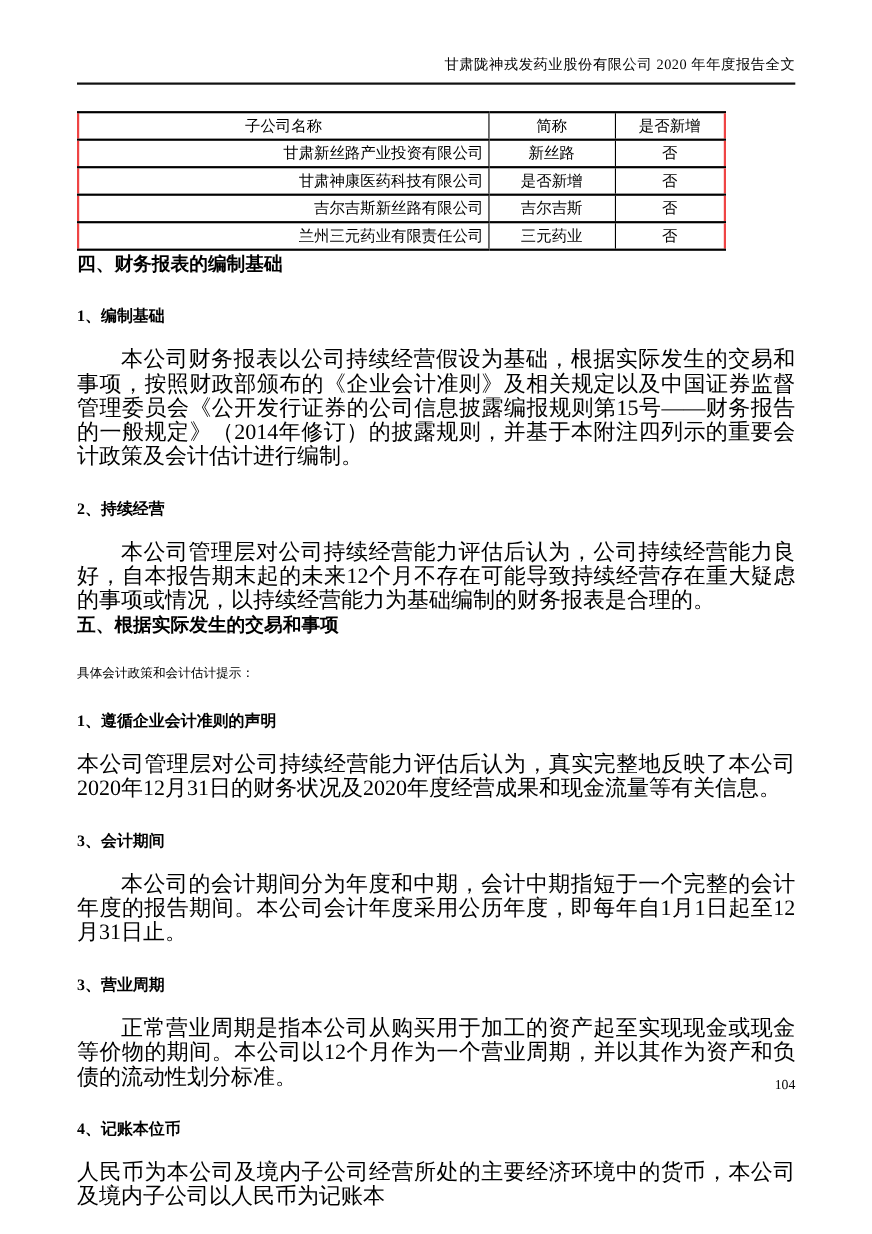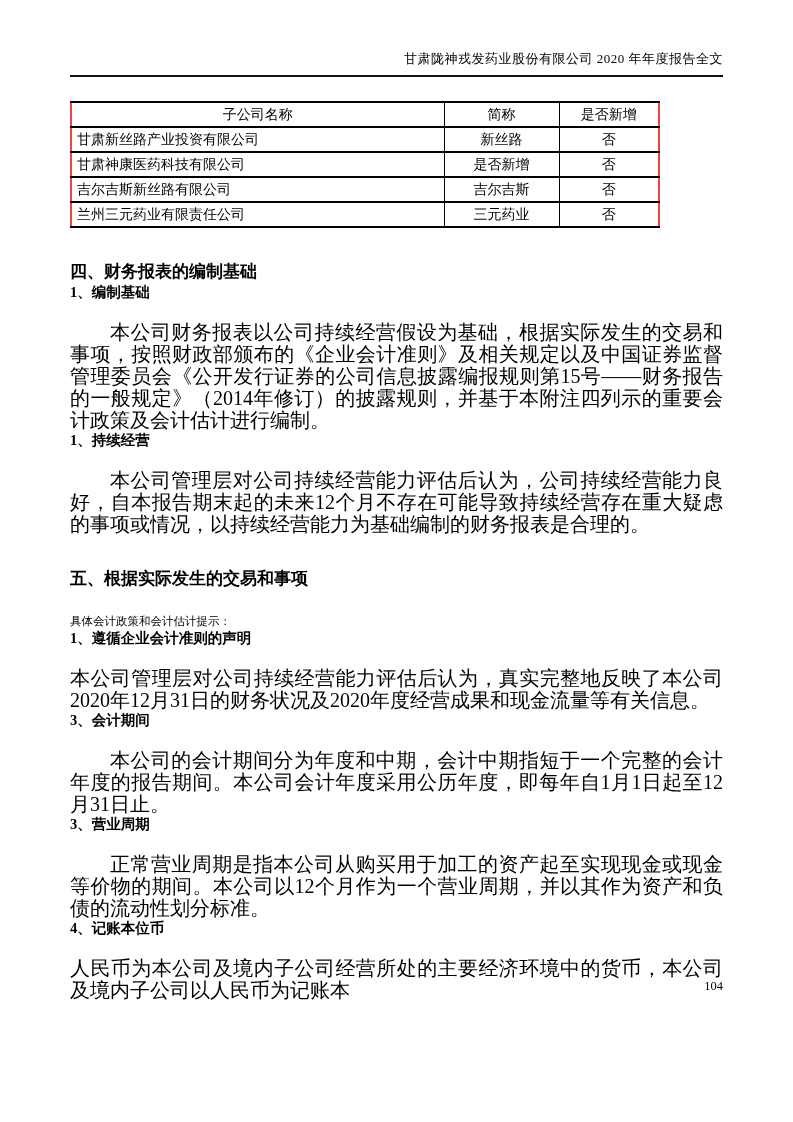--- a/index.html
+++ b/index.html
@@ -43,30 +43,30 @@
     border-right: 1px solid #000;
     border-top: 2px solid #000;
     border-bottom: 2px solid #000;
     height: 25px;
     padding: 1px 4px;
     font-weight: normal;
     text-align: center;
     vertical-align: middle;
   }
   table.subsidiaries { border: 2px solid #ef4444; }
-  table.subsidiaries td.name { text-align: left; padding-left: 5px; font-family: Liberation Serif, serif; }
+  table.subsidiaries td.name { text-align: right; padding-left: 5px; font-family: Liberation Serif, serif; }
   
   .h-section {
     font-size: 17px;
     font-weight: bold;
-    margin-top: 32px;
   }
   .h-sub {
     font-size: 14.5px;
     font-weight: bold;
+    margin-top: 27px;
   }
   
   .para {
     margin-top: 19px;
     font-size: 20px;
     line-height: 22px;
     text-align: justify;
   }
   .para.indent { text-indent: 2em; }
   .note {
@@ -125,21 +125,21 @@
           <td>否</td>
         </tr>
       </tbody>
     </table>
 
     <div class="h-section">四、财务报表的编制基础</div>
 
     <div class="h-sub">1、编制基础</div>
     <p class="para indent">本公司财务报表以公司持续经营假设为基础，根据实际发生的交易和事项，按照财政部颁布的《企业会计准则》及相关规定以及中国证券监督管理委员会《公开发行证券的公司信息披露编报规则第15号——财务报告的一般规定》（2014年修订）的披露规则，并基于本附注四列示的重要会计政策及会计估计进行编制。</p>
 
-    <div class="h-sub">1、持续经营</div>
+    <div class="h-sub">2、持续经营</div>
     <p class="para indent">本公司管理层对公司持续经营能力评估后认为，公司持续经营能力良好，自本报告期末起的未来12个月不存在可能导致持续经营存在重大疑虑的事项或情况，以持续经营能力为基础编制的财务报表是合理的。</p>
 
     <div class="h-section">五、根据实际发生的交易和事项</div>
     <p class="note">具体会计政策和会计估计提示：</p>
 
     <div class="h-sub">1、遵循企业会计准则的声明</div>
     <p class="para">本公司管理层对公司持续经营能力评估后认为，真实完整地反映了本公司2020年12月31日的财务状况及2020年度经营成果和现金流量等有关信息。</p>
 
     <div class="h-sub">3、会计期间</div>
     <p class="para indent">本公司的会计期间分为年度和中期，会计中期指短于一个完整的会计年度的报告期间。本公司会计年度采用公历年度，即每年自1月1日起至12月31日止。</p>

